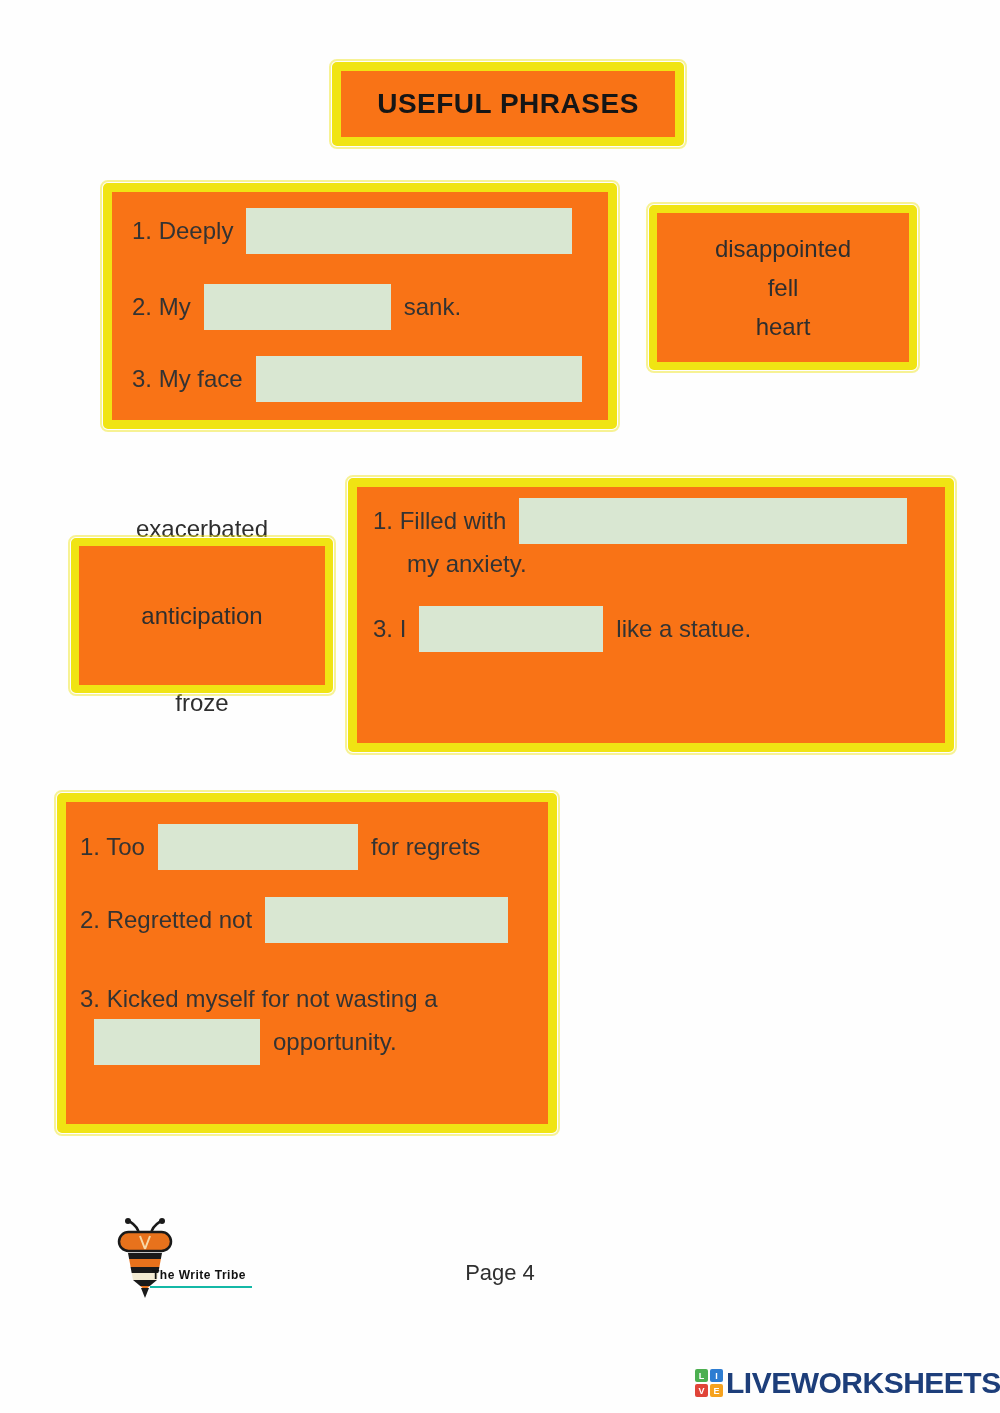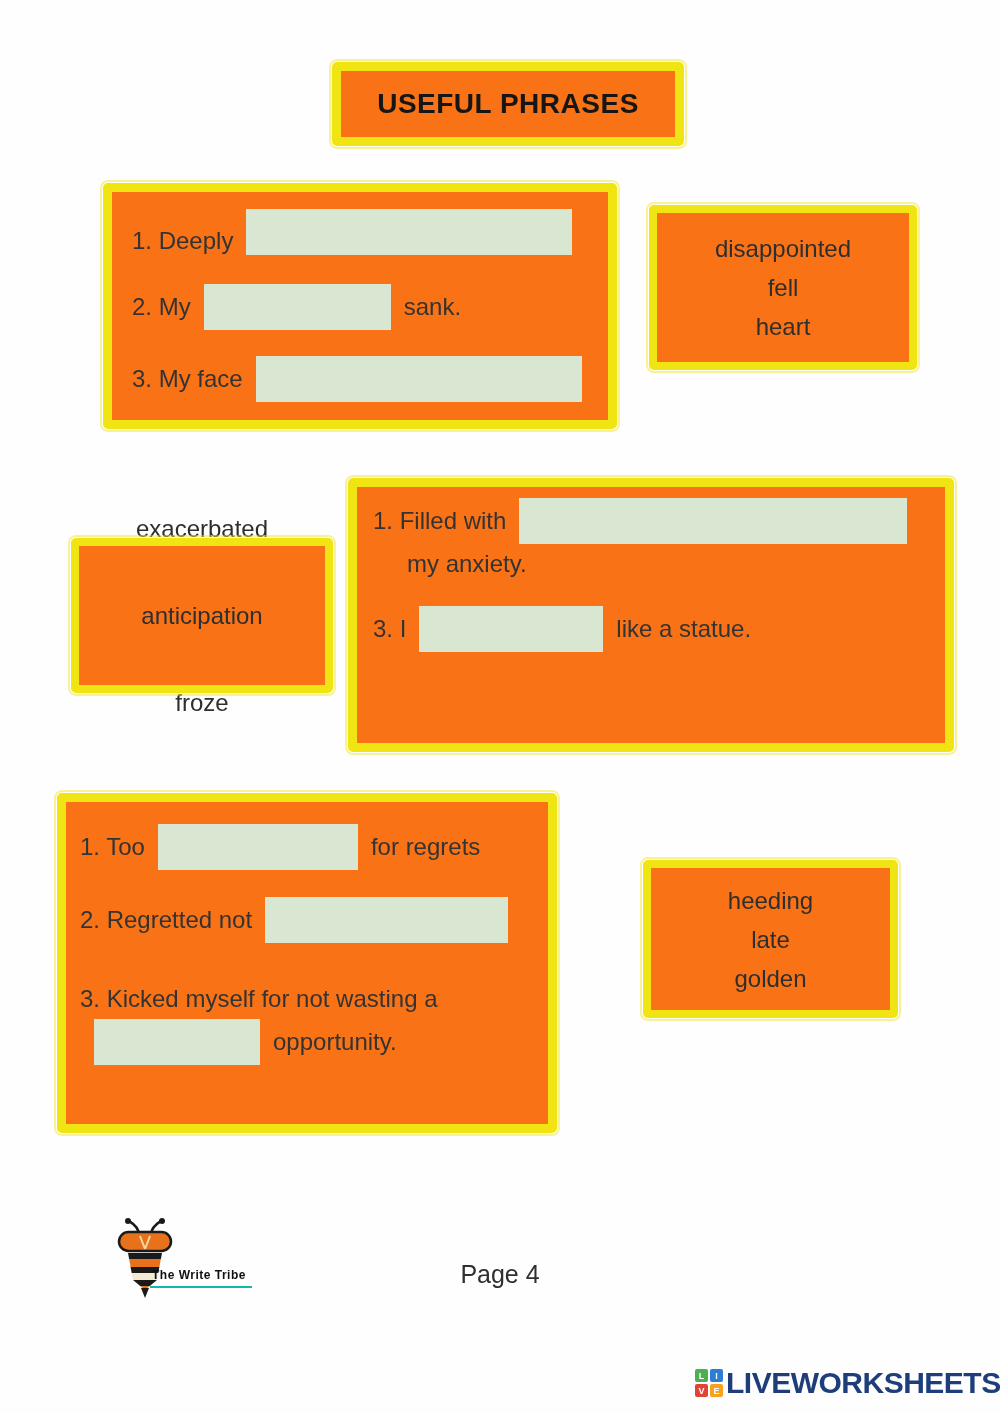--- a/index.html
+++ b/index.html
@@ -36,21 +36,21 @@
   .cont-row { min-height: 38px; }
   .cont-row .txt { margin-left: 34px; }
   .text-row { min-height: 38px; }
   .blank {
     display: inline-block;
     height: 46px;
     background: #d9e7d2;
   }
   
   #box1 { left: 103px; top: 183px; width: 514px; height: 246px; }
-  #box1 .r1 { margin-top: 15px; align-items: flex-end; }
+  #box1 .r1 { margin-top: 15px; }
   #box1 .r2 { margin-top: 28px; }
   #box1 .r3 { margin-top: 24px; }
   
   #box2 { left: 348px; top: 478px; width: 606px; height: 274px; padding: 0 16px; }
   #box2 .r1 { margin-top: 10px; }
   #box2 .r2 { margin-top: 28px; }
   #box2 .r3 { margin-top: 22px; }
   
   #box3 { left: 57px; top: 793px; width: 500px; height: 340px; padding: 12px 14px; }
   #box3 .r1 { margin-top: 9px; }
@@ -70,21 +70,21 @@
   
   .bee-logo { position: absolute; left: 113px; top: 1216px; width: 64px; height: 84px; }
   .brand-label {
     position: absolute; left: 150px; top: 1268px;
     font-size: 12px; font-weight: bold; color: #111;
     border-bottom: 2px solid #14b8a6; padding: 0 6px 4px 2px;
     letter-spacing: 0.5px;
   }
   .page-label {
     position: absolute; left: 440px; top: 1260px; width: 120px;
-    text-align: center; font-size: 25px; color: #2f2f2f;
+    text-align: center; font-size: 22px; color: #2f2f2f;
   }
   
   .watermark {
     position: absolute; left: 695px; top: 1366px;
     display: flex; align-items: center; gap: 3px;
   }
   .tiles {
     display: grid;
     grid-template-columns: 13px 13px;
     grid-auto-rows: 13px;
@@ -163,25 +163,20 @@
     </div>
     <div class="row r3 text-row">
       <span class="txt pre">3. Kicked myself for not wasting a</span>
     </div>
     <div class="row r3b">
       <span class="blank" style="width:166px"></span>
       <span class="txt post">opportunity.</span>
     </div>
   </div>
 
-  <div class="ybox bank" id="bank3">
-    <div class="word">heeding</div>
-    <div class="word">late</div>
-    <div class="word">golden</div>
-  </div>
 
   <svg class="bee-logo" viewBox="0 0 64 84" aria-hidden="true">
     <path d="M26,18 C25,10 19,7 16,5" stroke="#1a1a1a" fill="none" stroke-width="2.5"></path>
     <circle cx="15" cy="5" r="3" fill="#1a1a1a"></circle>
     <path d="M38,18 C39,10 45,7 48,5" stroke="#1a1a1a" fill="none" stroke-width="2.5"></path>
     <circle cx="49" cy="5" r="3" fill="#1a1a1a"></circle>
     <rect x="6" y="16" width="52" height="19" rx="9.5" fill="#e8721c" stroke="#1a1a1a" stroke-width="2.5"></rect>
     <path d="M32,33 L27,20 M32,33 L37,20" stroke="#f7d9a8" stroke-width="2" fill="none"></path>
     <clipPath id="beebody">
         <path d="M15,37 L49,37 L44,64 L32,74 L20,64 Z"></path>

